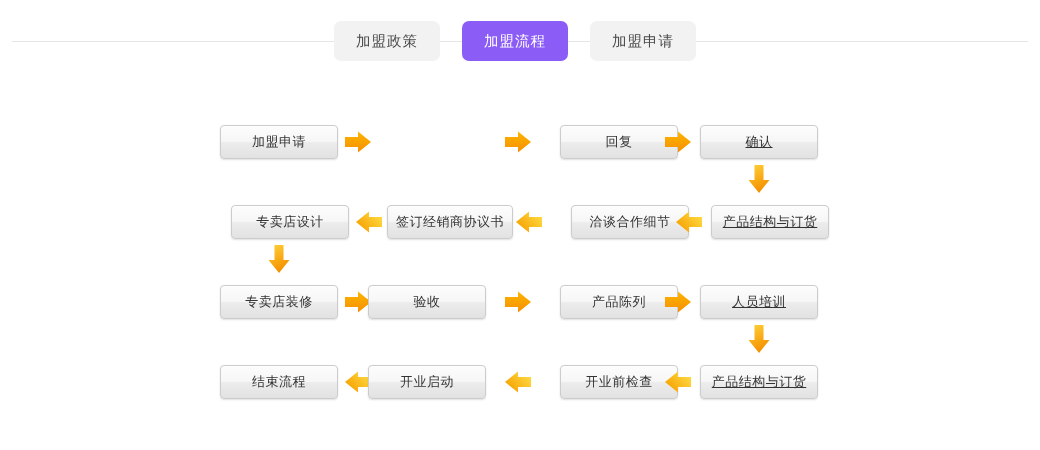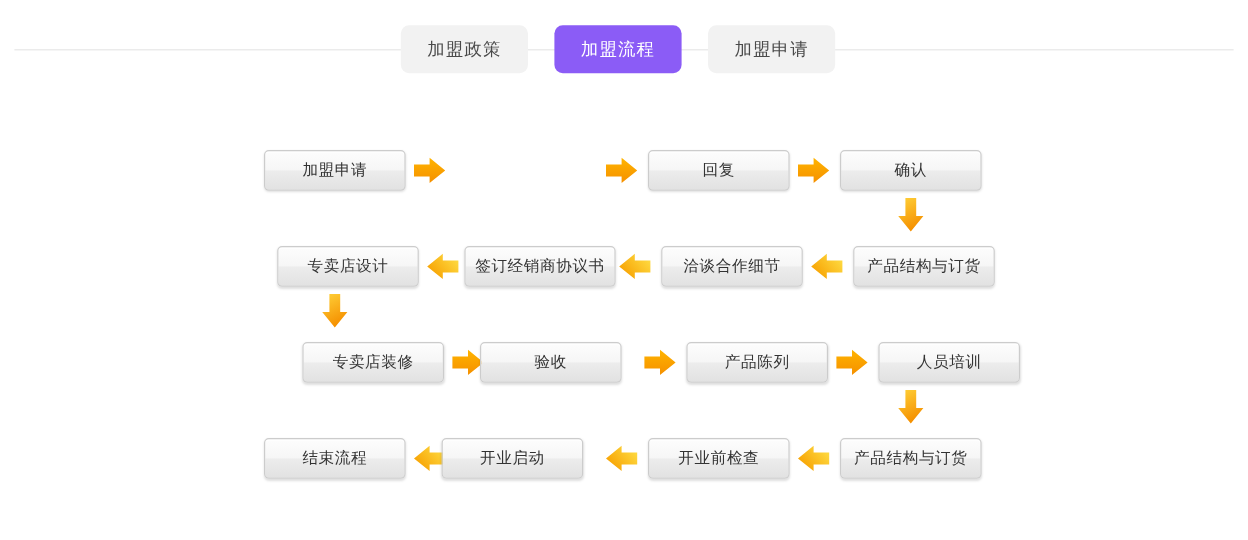--- a/index.html
+++ b/index.html
@@ -81,21 +81,21 @@
 
   .flow-row {
     position: absolute;
     left: 220px;
     width: 600px;
     height: 34px;
   }
 
   .flow-row.r0 { top: 17px; padding-left: 26px; }
   .flow-row.r1 { top: 97px; margin-left: 11px; }
-  .flow-row.r2 { top: 177px; margin-left: 32px; }
+  .flow-row.r2 { top: 177px; }
   .flow-row.r3 { top: 257px; }
 
   .node {
     position: absolute;
     top: 0;
     width: 118px;
     height: 34px;
     display: flex;
     align-items: center;
     justify-content: center;
@@ -105,22 +105,22 @@
     white-space: nowrap;
     border: 1px solid #cccccc;
     border-radius: 4px;
     background: linear-gradient(to bottom, #fdfdfd 0%, #f6f6f6 48%, #ececec 52%, #e2e2e2 100%);
     box-shadow: 0 1px 2px rgba(0,0,0,0.13), inset 0 1px 0 #ffffff;
     cursor: pointer;
   }
 
   .node.c0 { left: 0px; }
   .node.c1 { left: 148px; }
-  .node.c2 { left: 320px; }
-  .node.c3 { left: 480px; }
+  .node.c2 { left: 340px; }
+  .node.c3 { left: 480px; text-decoration: underline; }
 
   
   .node.wide { width: 126px; }
   .node.wide.c1 { left: 156px; }
 
   
   .arrow-h {
     position: absolute;
     top: 5px;
     width: 28px;

